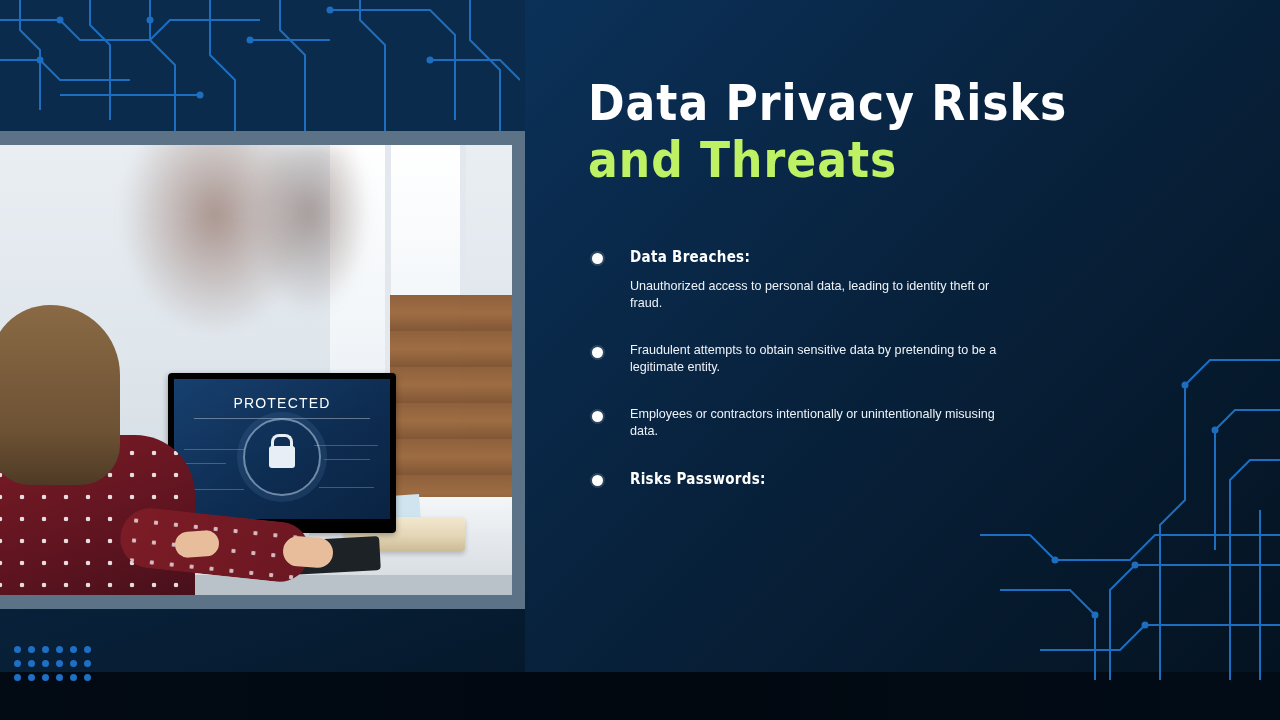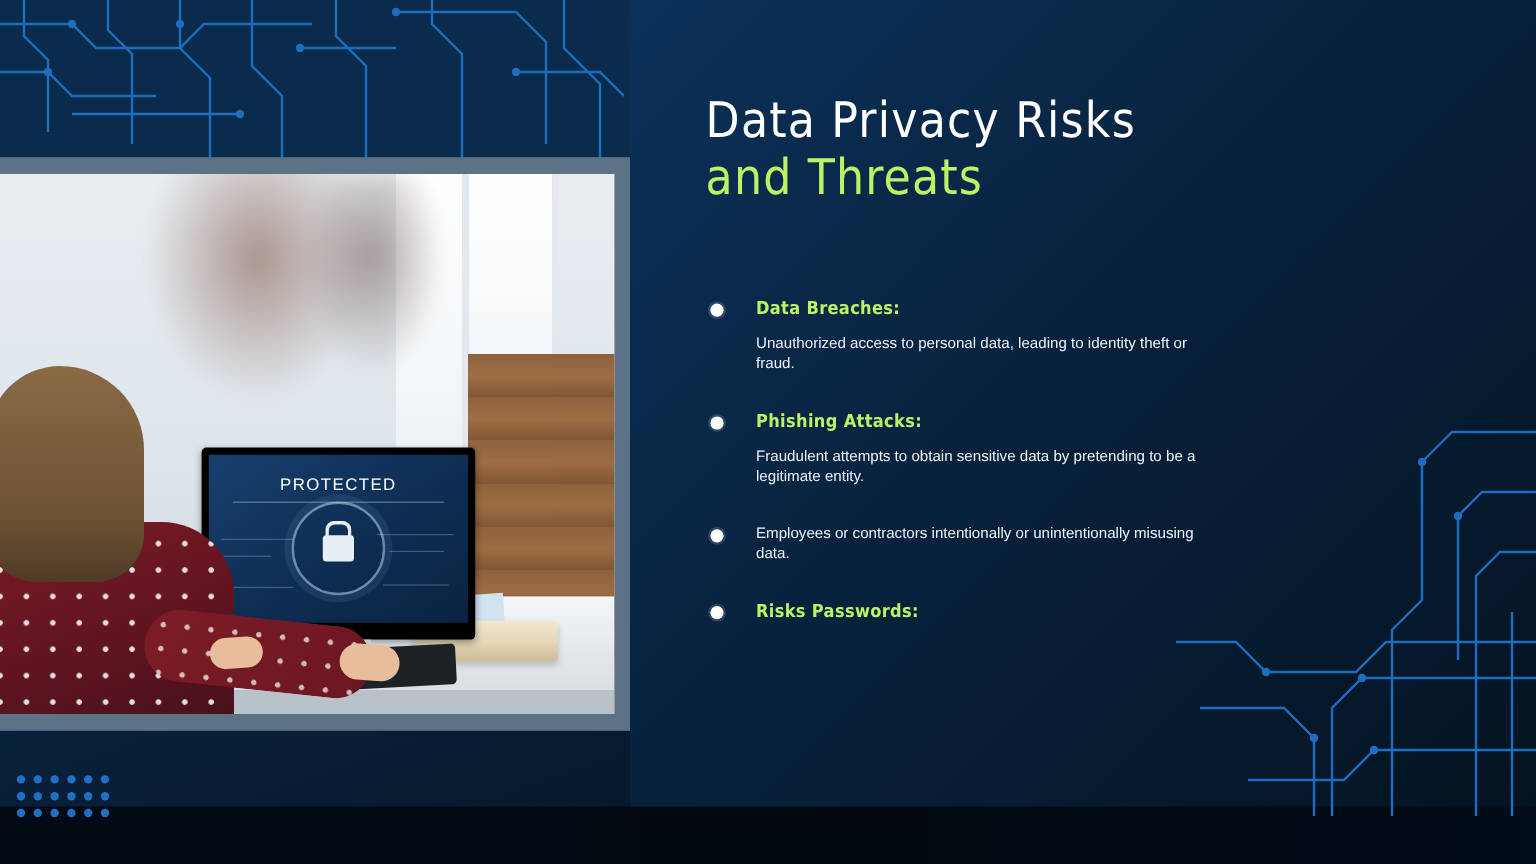--- a/index.html
+++ b/index.html
@@ -270,22 +270,22 @@
   }
   
   .title-wrap {
     position: absolute;
     left: 588px;
     top: 78px;
     width: 620px;
   }
   .title-1, .title-2 {
     font-family: "DejaVu Sans", sans-serif;
-    font-weight: normal;
-    font-size: 41px;
+    font-weight: bold;
+    font-size: 49px;
     letter-spacing: 1px;
     line-height: 1.08;
     margin: 0;
     font-stretch: condensed;
   }
   .title-1 { color: #ffffff; }
   .title-2 { color: #bef264; margin-top: 4px; }
 
   .bullets {
     position: absolute;
@@ -301,21 +301,21 @@
   .bullet-dot {
     position: absolute;
     left: 0; top: 5px;
     width: 11px; height: 11px;
     border-radius: 50%;
     background: #ffffff;
     box-shadow: 0 0 0 2px rgba(255,255,255,.15);
   }
   .bullet-head {
     margin-left: 38px;
-    color: #bef264;
+    color: #ffffff;
     font-family: "DejaVu Sans", sans-serif;
     font-weight: bold;
     font-size: 15px;
     letter-spacing: .3px;
     font-stretch: condensed;
   }
   .bullet-body {
     margin-left: 38px;
     margin-top: 12px;
     color: #eef3f8;
@@ -449,21 +449,20 @@
   <div class="bullets">
 
     <div class="bullet">
       <span class="bullet-dot"></span>
       <div class="bullet-head">Data Breaches:</div>
       <div class="bullet-body">Unauthorized access to personal data, leading to identity theft or fraud.</div>
     </div>
 
     <div class="bullet">
       <span class="bullet-dot"></span>
-      <div class="bullet-head">Phishing Attacks:</div>
       <div class="bullet-body">Fraudulent attempts to obtain sensitive data by pretending to be a legitimate entity.</div>
     </div>
 
     <div class="bullet">
       <span class="bullet-dot"></span>
       <div class="bullet-body">Employees or contractors intentionally or unintentionally misusing data.</div>
     </div>
 
     <div class="bullet">
       <span class="bullet-dot"></span>

